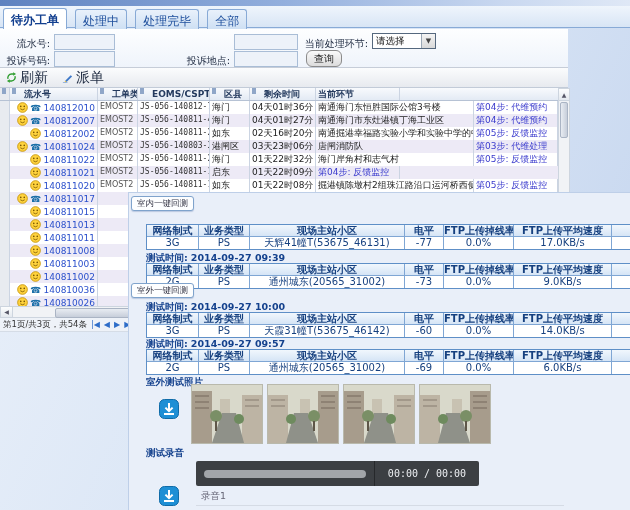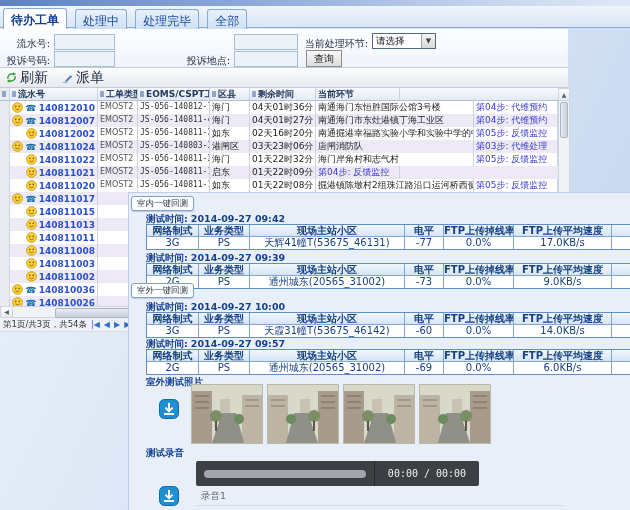--- a/index.html
+++ b/index.html
@@ -22,42 +22,42 @@
     background:linear-gradient(#FDFEFF,#EFF4FB);}
   .flabel{position:absolute;font-size:10px;color:#222E44;text-align:right;white-space:nowrap;}
   .finput{position:absolute;height:14px;border:1px solid #A9BDD6;background:#EDF2F9;
     font-size:10px;padding:0 2px;}
   .fselect{position:absolute;height:16px;background:#FFFFFF;border:1px solid #55687E;
     font-size:9.5px;color:#111;box-sizing:border-box;display:flex;align-items:center;cursor:pointer;}
   .fselect .selval{flex:1;padding-left:3px;}
   .selarrow{width:13px;height:14px;border-left:1px solid #9AA7B5;text-align:center;
     font-size:7px;line-height:14px;color:#444;background:linear-gradient(#F4F4F4,#D9D9D9);}
   .qbtn{position:absolute;width:36px;height:17px;font-size:10px;color:#222;
-    background:linear-gradient(#FAFAFA,#DCDCDC);border:1px solid #8B8B8B;border-radius:0;cursor:pointer;}
+    background:linear-gradient(#FAFAFA,#DCDCDC);border:1px solid #8B8B8B;border-radius:6px;cursor:pointer;}
   
   .toolbar{position:absolute;left:0;top:67px;width:568px;height:21px;box-sizing:border-box;
     background:linear-gradient(#FBFCFD,#E7EAEF);border-top:1px solid #C6CDD8;
     border-bottom:1px solid #C2CBD8;display:flex;align-items:center;gap:14px;padding-left:6px;}
   .tbtn{display:flex;align-items:center;gap:3px;font-size:14px;color:#222E44;cursor:pointer;}
   
   .grid-area{position:absolute;left:0;top:88px;width:570px;height:244px;background:#FFFFFF;}
   .ghead{position:absolute;left:0;top:0;width:558px;height:13px;display:flex;box-sizing:border-box;
     background:linear-gradient(#F8FAFD,#E3EAF4);border-bottom:1px solid #B6C2D4;}
   .gc{box-sizing:border-box;border-right:1px solid #CBD4E2;padding:0 2px;font-size:9px;
     line-height:12px;white-space:nowrap;overflow:hidden;flex:none;}
-  .ghead .gc{font-weight:bold;color:#243A5E;display:flex;align-items:center;gap:2px;}
+  .ghead .gc{font-weight:bold;color:#243A5E;display:flex;align-items:flex-start;gap:8px;}
   .hicon{width:4px;height:6px;background:#8FA6C8;display:inline-block;flex:none;}
   .w-sel{width:10px;background:#E8EBF0;}
   .w-id{width:88px}.w-type{width:40px}.w-eoms{width:72px}.w-county{width:40px}
   .w-remain{width:66px}.w-addr{width:158px}.w-step{width:84px}
   .gbody{position:absolute;left:0;top:13px;width:558px;height:205px;overflow:hidden;}
   .grow{display:flex;height:13px;cursor:pointer;}
   .grow.alt{background:#EDEAF6;}
   .c-id{display:flex;align-items:center;justify-content:flex-end;gap:2px;}
-  .idlink{color:#2B50CC;text-decoration:none;font-size:9px;font-weight:bold;}
+  .idlink{color:#2B50CC;text-decoration:none;font-size:9px;}
   .phoneglyph{color:#1B6FA8;font-size:9px;line-height:10px;}
   .smiley{flex:none;}
   .c-type{font-size:8px;color:#555;}
   .c-eoms{font-size:8px;color:#333;font-family:"DejaVu Sans Mono",monospace;}
   .c-county,.c-remain,.c-addr{color:#222;}
   .c-step{color:#3A3ACD;cursor:pointer;}
   .gfill{flex:1;border-right:none;}
   
   .vscroll{position:absolute;left:558px;top:0;width:12px;height:218px;background:#F1F3F6;
     border:1px solid #CDD5DF;box-sizing:border-box;cursor:pointer;}
@@ -443,23 +443,20 @@
       <span class="pgr">|◀</span>
       <span class="pgr">◀</span>
       <span class="pgr">▶</span>
       <span class="pgr">▶|</span>
     </div>
   </div>
 
   <div class="overlay">
     <div class="pbtn" style="left:2px;top:3px">室内一键回测</div>
 
-    <div class="ttime" style="left:17px;top:20px">
-      <span>测试时间:</span><span class="tval">2014-09-27 09:42</span>
-    </div>
     <div class="ttable" style="left:17px;top:31px">
       <div class="trow th">
         <div class="tc t0">网络制式</div>
         <div class="tc t1">业务类型</div>
         <div class="tc t2">现场主站小区</div>
         <div class="tc t3">电平</div>
         <div class="tc t4">FTP上传掉线率</div>
         <div class="tc t5">FTP上传平均速度</div>
         <div class="tc t6">FTP</div>
       </div>

